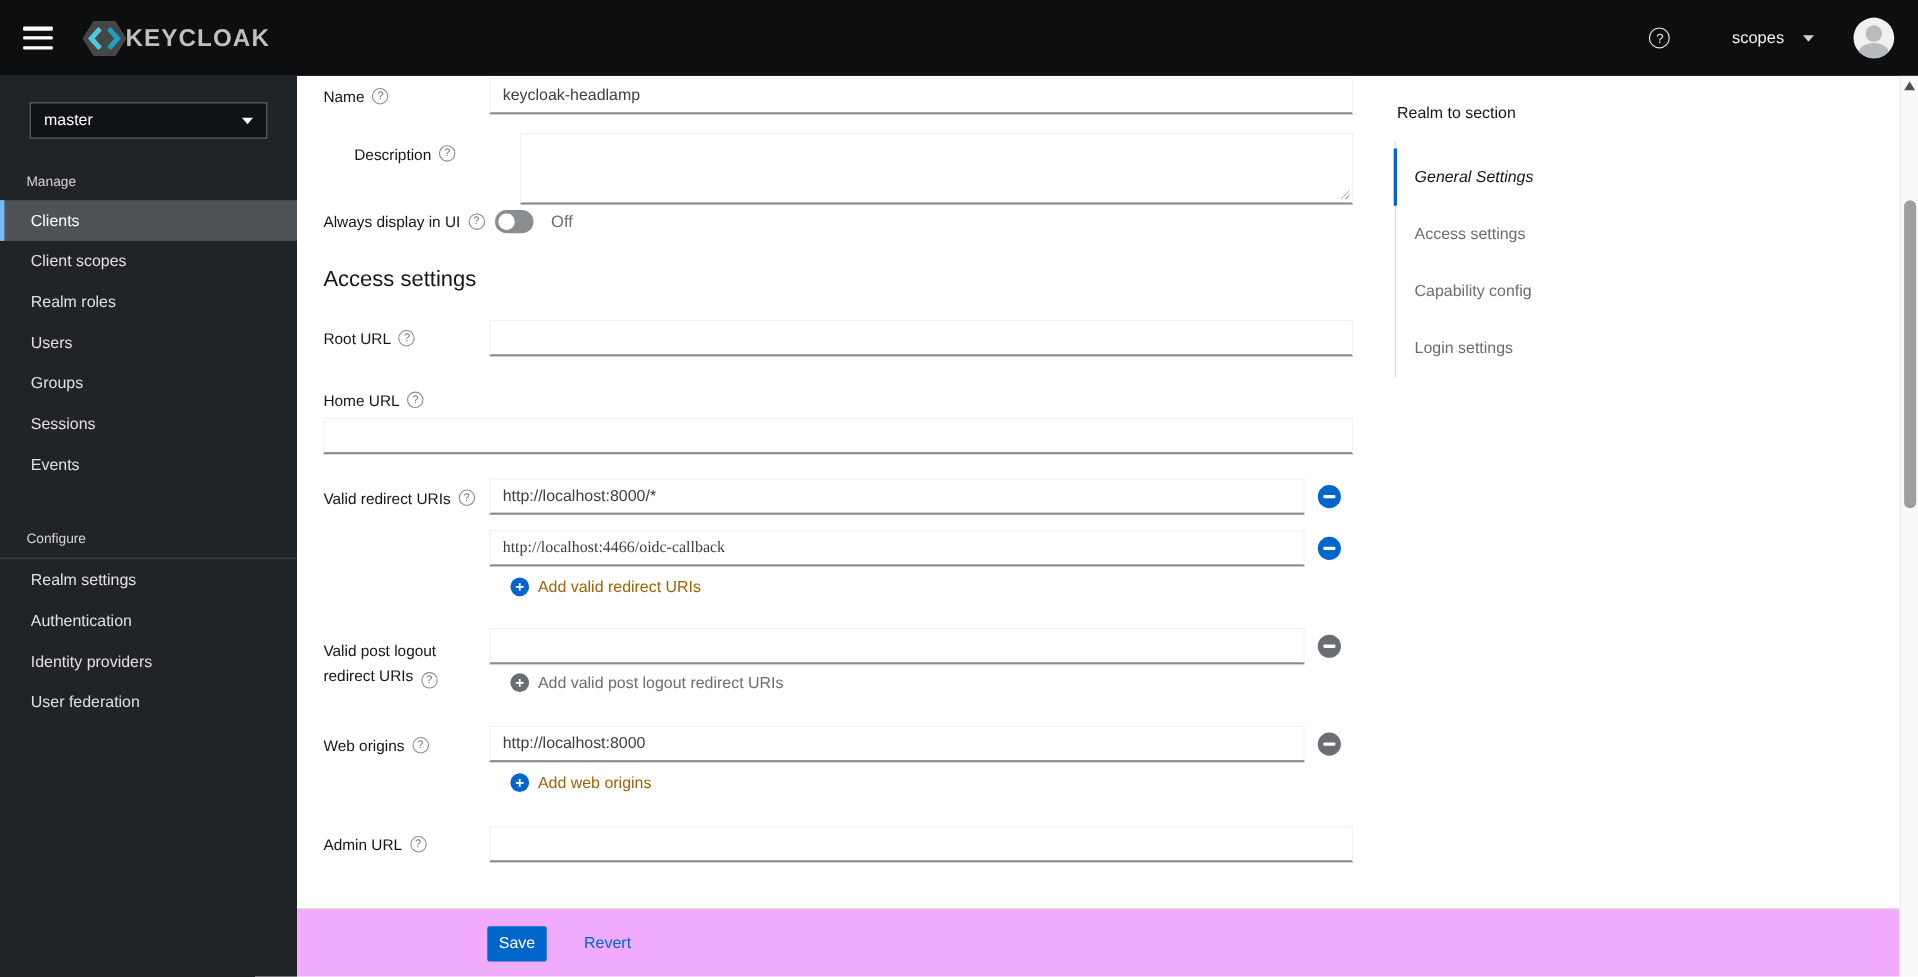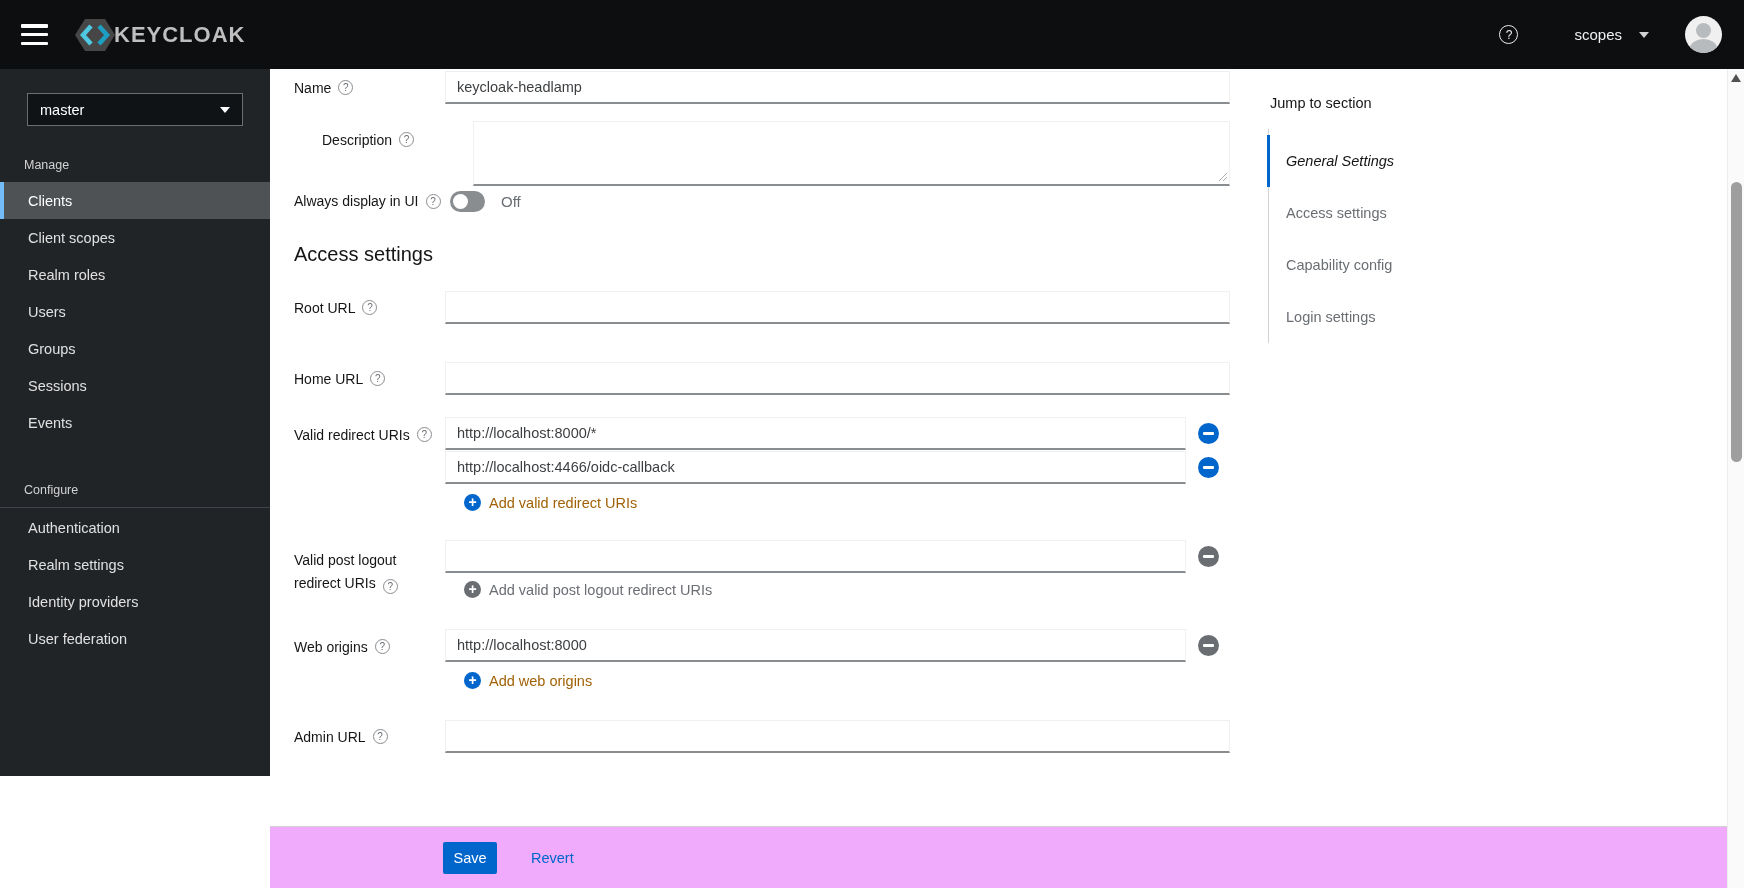--- a/index.html
+++ b/index.html
@@ -15,21 +15,21 @@
   .masthead-right { margin-left:auto; display:flex; align-items:center; }
   .help-btn { width:19px; height:19px; border:1.5px solid #ededed; border-radius:50%; color:#ededed; font-size:12px; line-height:16px; text-align:center; background:none; cursor:pointer; margin-right:56px; }
   .user-menu { display:flex; align-items:center; cursor:pointer; margin-right:36px; }
   .user-name { color:#f0f0f0; font-size:15px; }
   .caret-down { width:0; height:0; border-left:5px solid transparent; border-right:5px solid transparent; border-top:6px solid #d2d2d2; margin-left:17px; }
   .avatar { width:37px; height:37px; border-radius:50%; background:#f0f0f0; position:relative; overflow:hidden; margin-right:22px; }
   .avatar::before { content:""; position:absolute; left:11px; top:7px; width:15px; height:15px; border-radius:50%; background:#b8bbbe; }
   .avatar::after { content:""; position:absolute; left:5px; top:23px; width:27px; height:18px; border-radius:50% 50% 0 0; background:#b8bbbe; }
 
   
-  .sidebar { position:absolute; top:69px; left:0; width:270px; height:707px; background:#212427; z-index:20; }
+  .sidebar { position:absolute; top:69px; left:0; width:270px; height:819px; background:#212427; z-index:20; }
   .realm-select { margin:24px 26px 0 27px; width:216px; height:33px; background:#101316; border:1px solid #6a6e73; color:#fff; display:flex; align-items:center; justify-content:space-between; padding:0 12px; font-size:14.5px; cursor:pointer; }
   .realm-select .caret-down { margin-left:8px; border-top-color:#fff; }
   .nav-section { margin-top:32px; }
   .nav-section + .nav-section { margin-top:42px; }
   .nav-title { color:#d2d2d2; font-size:12.5px; padding:0 0 10px 24px; }
   .nav-divider { border-top:1px solid #40444a; margin-bottom:1px; }
   .nav-item { height:37px; display:flex; align-items:center; padding-left:24px; color:#e0e0e0; font-size:14.5px; cursor:pointer; border-left:4px solid transparent; }
   .nav-item.active { background:#4f5255; border-left:4px solid #73bcf7; color:#fff; }
 
   
@@ -49,28 +49,28 @@
   .pf-input { width:100%; height:33px; border:1px solid #f0f0f0; border-bottom:2px solid #8a8d90; background:#fff; font-family:inherit; font-size:14.5px; color:#3c3f42; padding:0 11px; outline:none; }
   .pf-textarea { width:100%; height:65px; border:1px solid #f0f0f0; border-bottom:2px solid #8a8d90; background:#fff; font-family:inherit; font-size:14.5px; color:#3c3f42; padding:6px 11px; resize:none; outline:none; display:block; }
   .ta-wrap { position:relative; }
   .resize-corner { position:absolute; right:3px; bottom:5px; width:10px; height:10px; background:repeating-linear-gradient(135deg, transparent 0 2px, #b0b0b0 2px 3px); clip-path:polygon(100% 0, 0 100%, 100% 100%); }
 
   .row-name { margin-top:2px; }
   .row-desc { margin-top:17px; }
   .row-toggle { margin-top:4px; height:22px; }
   .section-heading { margin-top:28px; font-size:20px; font-weight:500; color:#151515; height:28px; line-height:28px; }
   .row-root { margin-top:23px; }
-  .row-home { margin-top:38px; }
+  .row-home { margin-top:23px;flex-direction:column; }
   .row-redirect { margin-top:22px; }
   .row-postlogout { margin-top:29px; }
   .row-weborigins { margin-top:31px; }
   .row-admin { margin-top:31px; }
 
   .uri-line { display:flex; align-items:center; }
-  .uri-line + .uri-line { margin-top:1px; }
+  .uri-line + .uri-line { margin-top:14px;font-family:Liberation Serif, serif; }
   .uri-line .pf-input { width:741px; flex:none; }
   .minus-btn { flex:none; width:21px; height:21px; border:none; border-radius:50%; background:#0066cc; position:relative; margin-left:12px; cursor:pointer; }
   .minus-btn::after { content:""; position:absolute; left:5px; top:9px; width:11px; height:3px; background:#fff; border-radius:1px; }
   .minus-btn.disabled { background:#6a6e73; cursor:default; }
 
   .add-link { display:flex; align-items:center; margin-top:10px; margin-left:19px; cursor:pointer; background:none; border:none; font-family:inherit; }
   .plus-icon { width:17px; height:17px; border-radius:50%; background:#0066cc; color:#fff; font-size:14px; line-height:16px; font-weight:bold; text-align:center; flex:none; }
   .add-link-text { font-size:14.5px; color:#a16207; margin-left:8px; }
   .add-link.disabled { cursor:default; }
   .add-link.disabled .plus-icon { background:#6a6e73; }
@@ -140,22 +140,22 @@
     <div class="nav-item">Realm roles</div>
     <div class="nav-item">Users</div>
     <div class="nav-item">Groups</div>
     <div class="nav-item">Sessions</div>
     <div class="nav-item">Events</div>
   </div>
 
   <div class="nav-section">
     <div class="nav-title">Configure</div>
     <div class="nav-divider"></div>
+    <div class="nav-item">Realm settings</div>
     <div class="nav-item">Authentication</div>
-    <div class="nav-item">Realm settings</div>
     <div class="nav-item">Identity providers</div>
     <div class="nav-item">User federation</div>
   </div>
 </nav>
 
 <main class="content">
   <div class="form">
 
     <div class="row row-name">
       <div class="label-col">
@@ -273,21 +273,21 @@
         <span class="help-icon">?</span>
       </div>
       <div class="input-col">
         <input class="pf-input" type="text" value="" style="">
       </div>
     </div>
 
   </div>
 
   <aside class="jump-panel">
-    <div class="jump-title">Jump to section</div>
+    <div class="jump-title">Realm to section</div>
     <ul class="jump-list">
       <li class="jump-item active">General Settings</li>
       <li class="jump-item">Access settings</li>
       <li class="jump-item">Capability config</li>
       <li class="jump-item">Login settings</li>
     </ul>
   </aside>
 
   <div class="action-bar">
     <button class="save-btn">Save</button>

